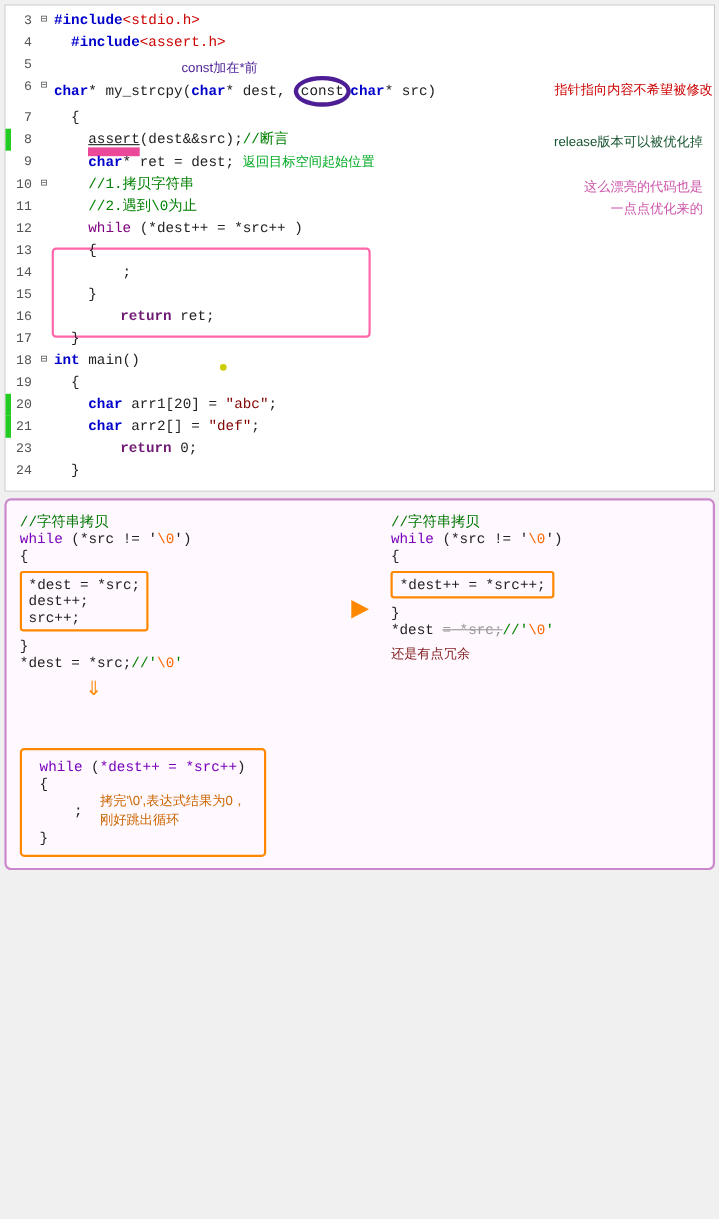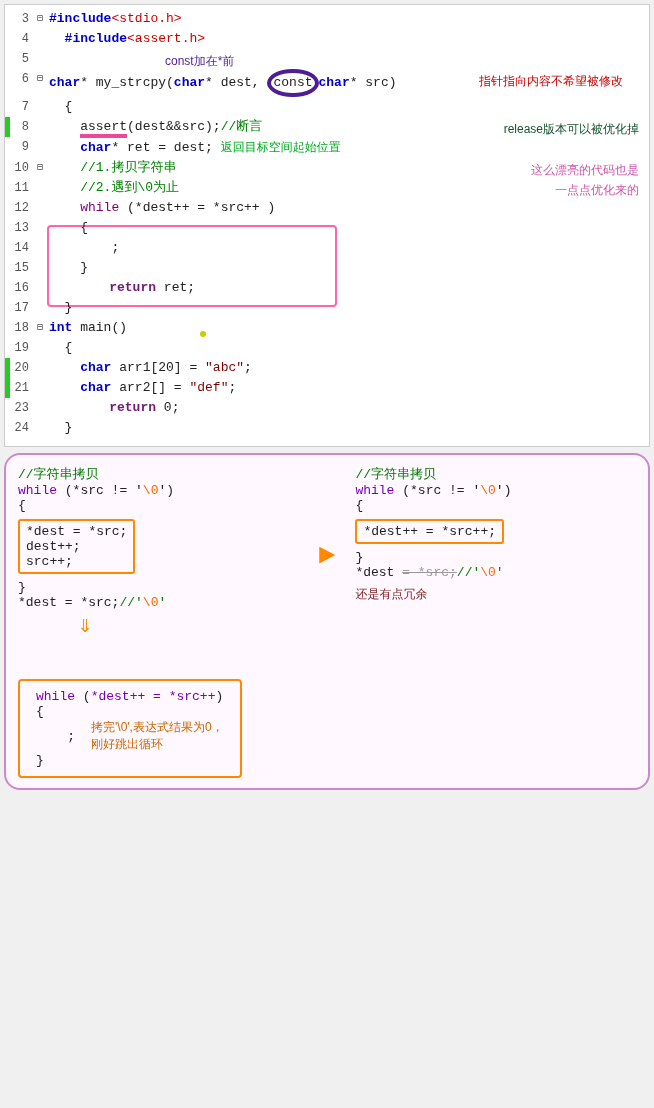--- a/index.html
+++ b/index.html
@@ -57,22 +57,23 @@
     .kw-return { color: #701a75; font-weight: bold; margin-left: 29px; }
     .comment-color { color: #008000; }
     .string-color { color: #800000; }
     .orange-circle {
       display: inline-block;
       border: 4px solid #4c1d95;
       border-radius: 50%;
       padding: 0 2px;
     }
     .cyan-underline {
-      border-bottom: 4px solid #ec4899;
+      border-bottom: 8px solid #ec4899;
       display: inline;
+      text-decoration: underline;
     }
 
     
     .pink-box {
       position: absolute;
       border: 2px solid #ff66aa;
       border-radius: 4px;
       pointer-events: none;
     }
 
@@ -104,21 +105,21 @@
       color: #fff;
       font-family: 'Courier New', monospace;
       font-size: 13px;
       padding: 4px 8px;
     }
 
     
     .bottom-section {
       background: #fff8ff;
       border: 2px solid #cc88cc;
-      border-radius: 16px;
+      border-radius: 6px;
       margin: 6px 4px;
       padding: 10px 12px;
       position: relative;
     }
 
     .bottom-inner {
       display: flex;
       gap: 20px;
     }
 
@@ -194,21 +195,21 @@
     <span class="line-num">5</span>
     <span class="fold-icon"> </span>
     <span class="code-content"> </span>
     <span style="position:absolute; left:160px; top:2px; color:#4c1d95; font-family:Arial,sans-serif; font-size:12px;">const加在*前</span>
   </div>
 
   <div class="code-line" style="position:relative;">
     <span class="line-num">6</span>
     <span class="fold-icon">⊟</span>
     <span class="code-content"><span class="kw-blue">char</span>* my_strcpy(<span class="kw-blue">char</span>* dest, <span class="orange-circle">const</span><span class="kw-blue">char</span>* src)</span>
-    <span style="position:absolute; right:26px; top:2px; color:#cc0000; font-family:Arial,sans-serif; font-size:12px;margin-left:12px;">指针指向内容不希望被修改</span>
+    <span style="position:absolute; right:1px; top:2px; color:#cc0000; font-family:Arial,sans-serif; font-size:12px;margin-left:12px;">指针指向内容不希望被修改</span>
   </div>
 
   <div class="code-line">
     <span class="line-num">7</span>
     <span class="fold-icon"> </span>
     <span class="code-content">  {</span>
   </div>
 
   <div class="code-line" style="position:relative;">
     <div class="green-bar" style="top:0; height:20px;"></div>

